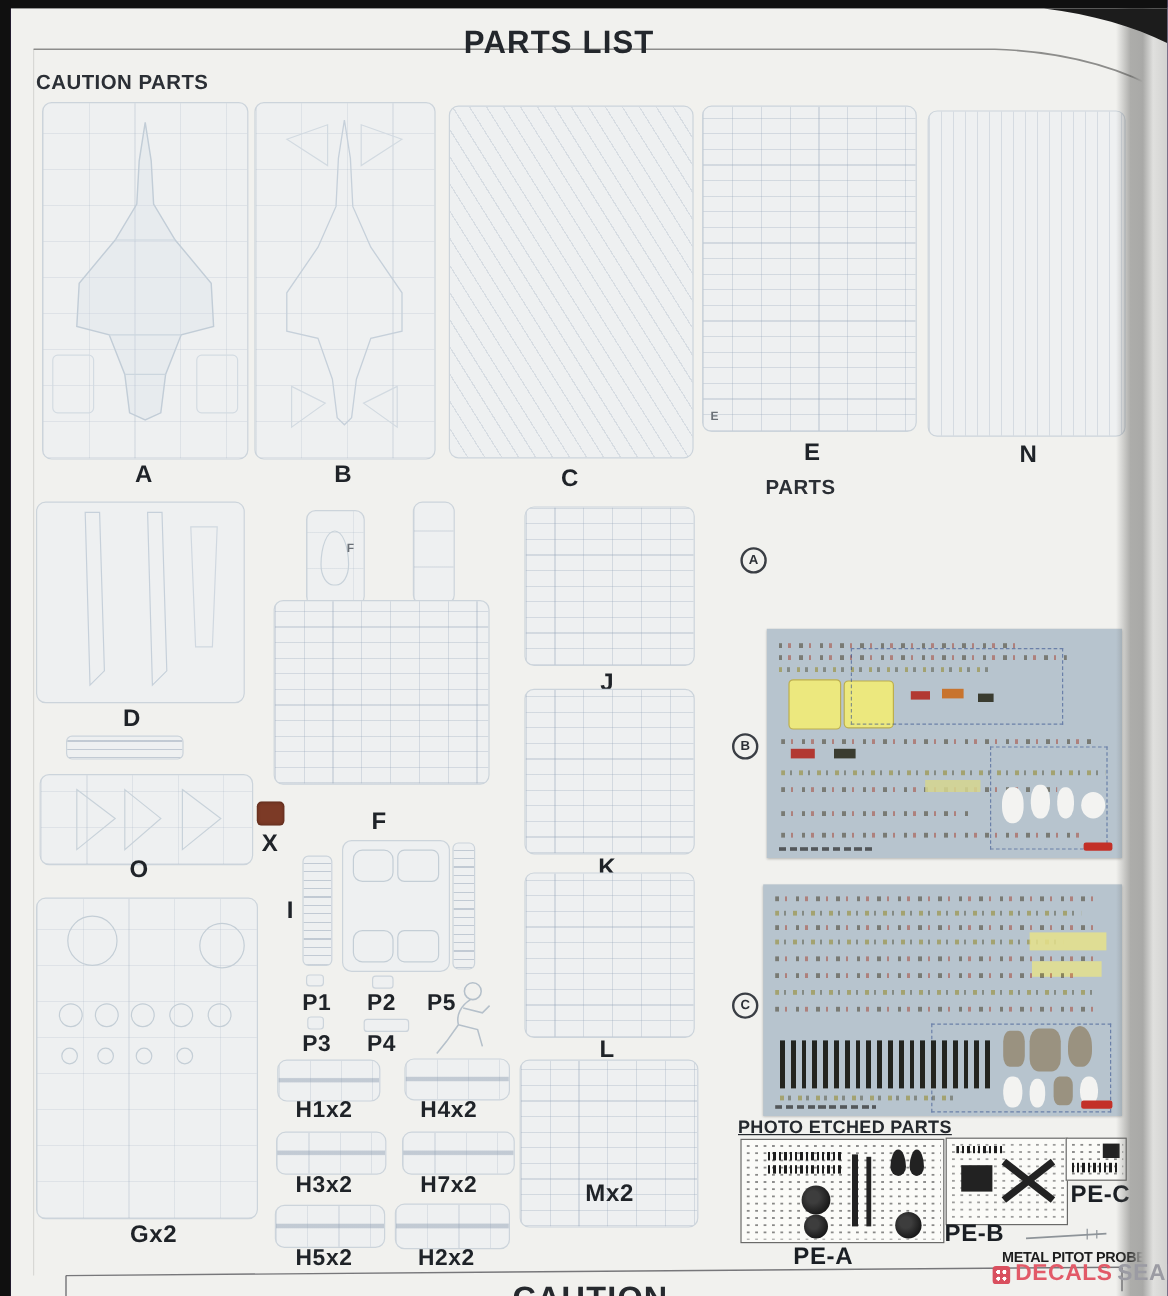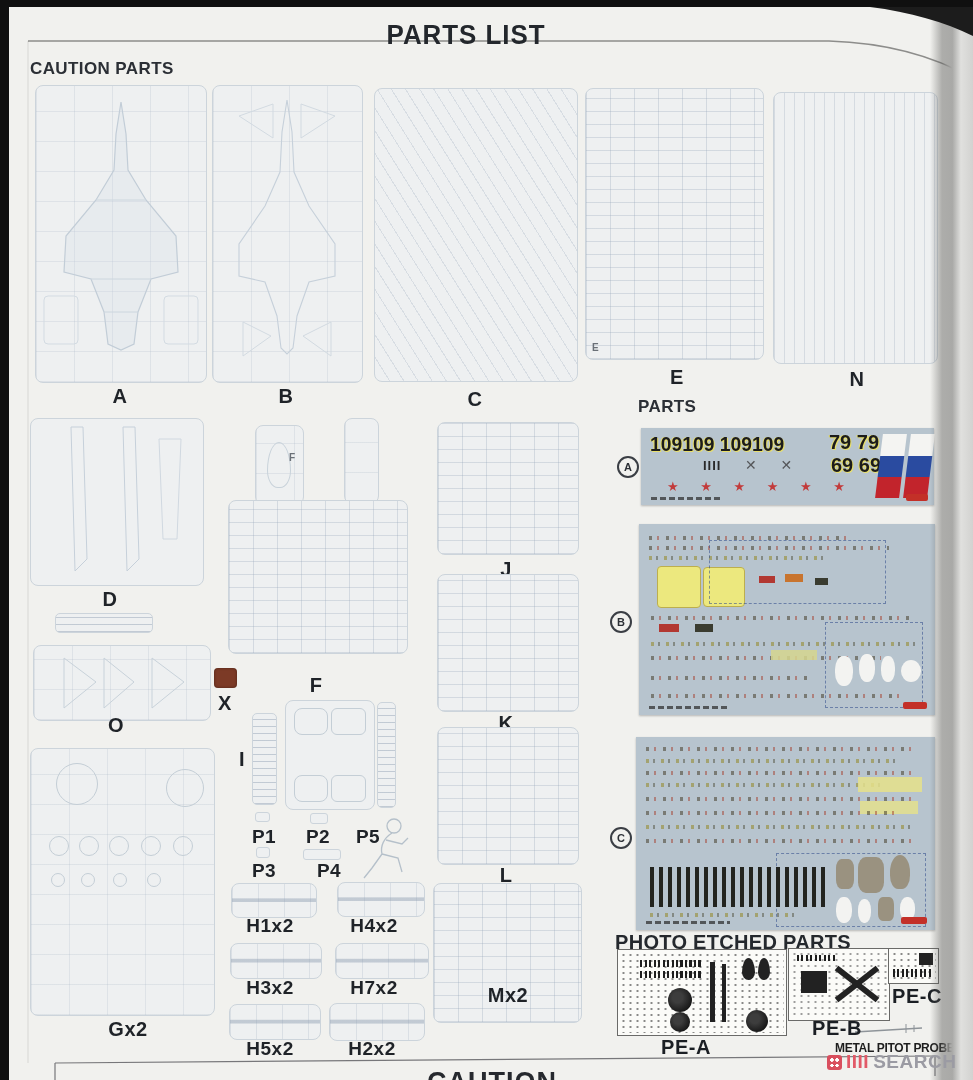--- a/index.html
+++ b/index.html
@@ -3,21 +3,21 @@
 <meta charset="utf-8">
 <style>
   html,body{margin:0;padding:0;background:#0d0d0d;}
   .scan{position:relative;width:973px;height:1080px;overflow:hidden;background:#4c1d95;
         font-family:"Liberation Sans","DejaVu Sans",sans-serif;}
   .page{position:absolute;left:9px;top:6px;width:964px;height:1074px;background:#f1f1ee;overflow:hidden;}
   .abs{position:absolute;}
   
   .title{font-size:27px;font-weight:bold;color:#23272c;letter-spacing:1px;transform:scaleX(.96);}
   .h2{font-size:17px;font-weight:bold;color:#2b2f35;letter-spacing:.4px;}
-  .h3{font-size:20px;font-weight:bold;color:#24282d;letter-spacing:.3px;}
+  .h3{font-size:15px;font-weight:bold;color:#24282d;letter-spacing:.3px;text-decoration:underline;}
   
   .sbox{position:absolute;border:1px solid #ccd4db;border-radius:8px;background:#eef0f1;}
   .pat-dense{background-image:
      repeating-linear-gradient(0deg,rgba(148,164,184,.30) 0 1px,transparent 1px 13px),
      repeating-linear-gradient(90deg,rgba(148,164,184,.30) 0 1px,transparent 1px 24px);}
   .pat-sparse{background-image:
      repeating-linear-gradient(0deg,rgba(148,164,184,.18) 0 1px,transparent 1px 30px),
      repeating-linear-gradient(90deg,rgba(148,164,184,.18) 0 1px,transparent 1px 38px);}
   .pat-diag{background-image:repeating-linear-gradient(58deg,rgba(148,164,184,.25) 0 1px,transparent 1px 12px);}
   .pat-vert{background-image:repeating-linear-gradient(90deg,rgba(148,164,184,.28) 0 1px,transparent 1px 10px);}
@@ -174,21 +174,21 @@
     <div class="sbox" style="left:294px;top:843px;width:36px;height:9px;border-radius:3px"></div>
     <svg class="abs" style="left:349px;top:810px;width:58px;height:66px" viewBox="0 0 58 66">
       <circle cx="36" cy="10" r="7" fill="none" stroke="#b5c0ca" stroke-width="1.3"></circle>
       <path d="M34,17 C26,22 22,30 24,38 L14,52 L6,62 M24,38 L40,42 L44,56 M28,24 L44,28 L50,22" fill="none" stroke="#b5c0ca" stroke-width="1.3"></path>
     </svg>
 
     <div class="slabel sm" style="left:255px;top:820px">P1</div>
     <div class="slabel sm" style="left:309px;top:820px">P2</div>
     <div class="slabel sm" style="left:359px;top:820px">P5</div>
     <div class="slabel sm" style="left:255px;top:854px">P3</div>
-    <div class="slabel sm" style="left:320px;top:854px">P4</div>
+    <div class="slabel sm" style="left:309px;top:854px">P4</div>
 
     <div class="sbox pat-rod" style="left:222px;top:877px;width:84px;height:33px"></div>
     <div class="sbox pat-rod" style="left:328px;top:876px;width:86px;height:33px"></div>
     <div class="slabel sm" style="left:261px;top:909px">H1x2</div>
     <div class="slabel sm" style="left:365px;top:909px">H4x2</div>
 
     <div class="sbox pat-rod" style="left:221px;top:937px;width:90px;height:34px"></div>
     <div class="sbox pat-rod" style="left:326px;top:937px;width:92px;height:34px"></div>
     <div class="slabel sm" style="left:261px;top:971px">H3x2</div>
     <div class="slabel sm" style="left:365px;top:971px">H7x2</div>
@@ -211,32 +211,20 @@
       <div class="circ" style="left:82px;top:124px;width:12px;height:12px"></div>
       <div class="circ" style="left:116px;top:124px;width:12px;height:12px"></div>
     </div>
     <div class="slabel" style="left:119px;top:1012px">Gx2</div>
 
     <div class="abs h2" style="left:629px;top:391px">PARTS</div>
 
     <div class="marker" style="left:608px;top:450px">
         <span>A</span>
       </div>
-    <div class="dsheet" style="left:632px;top:422px;width:293px;height:77px">
-      <div class="dnum" style="left:9px;top:4px;font-size:21px;transform:scaleX(.92);transform-origin:left">109109 109109</div>
-      <div class="dnum" style="left:188px;top:3px;font-size:20px">79 79</div>
-      <div class="dnum" style="left:190px;top:26px;font-size:20px">69 69</div>
-      <div class="abs" style="left:62px;top:30px;font-size:13px;font-weight:bold;color:#2a2a2a;letter-spacing:1px">IIII</div>
-      <div class="abs" style="left:104px;top:29px;font-size:14px;color:#55575a;letter-spacing:10px">✕  ✕</div>
-      <div class="stars" style="left:26px;top:51px">★ ★ ★ ★ ★ ★</div>
-      <div class="flag" style="left:238px;top:6px"></div>
-      <div class="flag" style="left:266px;top:6px"></div>
-      <div class="dfoot" style="left:10px;bottom:5px;width:72px"></div>
-      <div class="dlogo" style="right:6px;bottom:4px;width:22px;height:7px"></div>
-    </div>
 
     <div class="marker" style="left:601px;top:605px">
         <span>B</span>
       </div>
     <div class="dsheet" style="left:630px;top:518px;width:296px;height:191px">
       <div class="stencils" style="left:10px;top:12px;width:200px;height:4px"></div>
       <div class="stencils" style="left:10px;top:22px;width:240px;height:4px"></div>
       <div class="stencils-y" style="left:10px;top:32px;width:180px;height:4px"></div>
       <div class="chip" style="left:18px;top:42px;width:42px;height:40px;background:#ece87e;border:1px solid #bcae4e;border-radius:4px"></div>
       <div class="chip" style="left:64px;top:43px;width:40px;height:38px;background:#ece87e;border:1px solid #bcae4e;border-radius:4px"></div>
@@ -305,21 +293,21 @@
     </div>
     <div class="pelabel" style="left:677px;top:1030px">PE-A</div>
 
     <div class="pe-fret" style="left:779px;top:942px;width:100px;height:71px">
       <div class="pe-noise" style="opacity:.45"></div>
       <div class="pe-comb" style="left:8px;top:6px;width:40px;height:6px"></div>
       <div class="pe-dark" style="left:12px;top:22px;width:26px;height:22px"></div>
       <div class="pe-dark" style="left:42px;top:32px;width:52px;height:6px;transform:rotate(38deg)"></div>
       <div class="pe-dark" style="left:42px;top:32px;width:52px;height:6px;transform:rotate(-38deg)"></div>
     </div>
-    <div class="pelabel" style="left:828px;top:1011px">PE-B</div>
+    <div class="pelabel" style="left:803px;top:1011px">PE-B</div>
 
     <div class="pe-fret" style="left:879px;top:942px;width:49px;height:34px">
       <div class="pe-noise"></div>
       <div class="pe-comb" style="left:4px;top:20px;width:40px;height:8px"></div>
       <div class="pe-dark" style="left:30px;top:4px;width:14px;height:12px"></div>
     </div>
     <div class="pelabel" style="left:908px;top:979px">PE-C</div>
 
     <div class="probe-label" style="left:826px;top:1035px">METAL PITOT PROBE</div>
 
@@ -329,16 +317,16 @@
   <div class="curl" style="left:930px;width:43px;background:linear-gradient(90deg,rgba(60,60,58,0) 0,rgba(90,90,88,.45) 28%,#a9a9a7 52%,#e0e0de 72%,#d2d2d0 100%)"></div>
 
   <div class="edge-top"></div>
   <div class="edge-left"></div>
   <svg class="abs" style="left:0;top:0;width:973px;height:90px">
     <path d="M870,7 C910,12 945,22 973,36 L973,7 Z" fill="#1c1c1c"></path>
   </svg>
 
   <div class="wm" style="left:827px;top:1051px">
     <span class="wm-icon"></span>
-    <span class="wm-hobby">IIII</span>
+    <span class="wm-hobby">DECALS</span>
     <span class="wm-search">SEARCH</span>
   </div>
 </div>
 
 </body></html>

